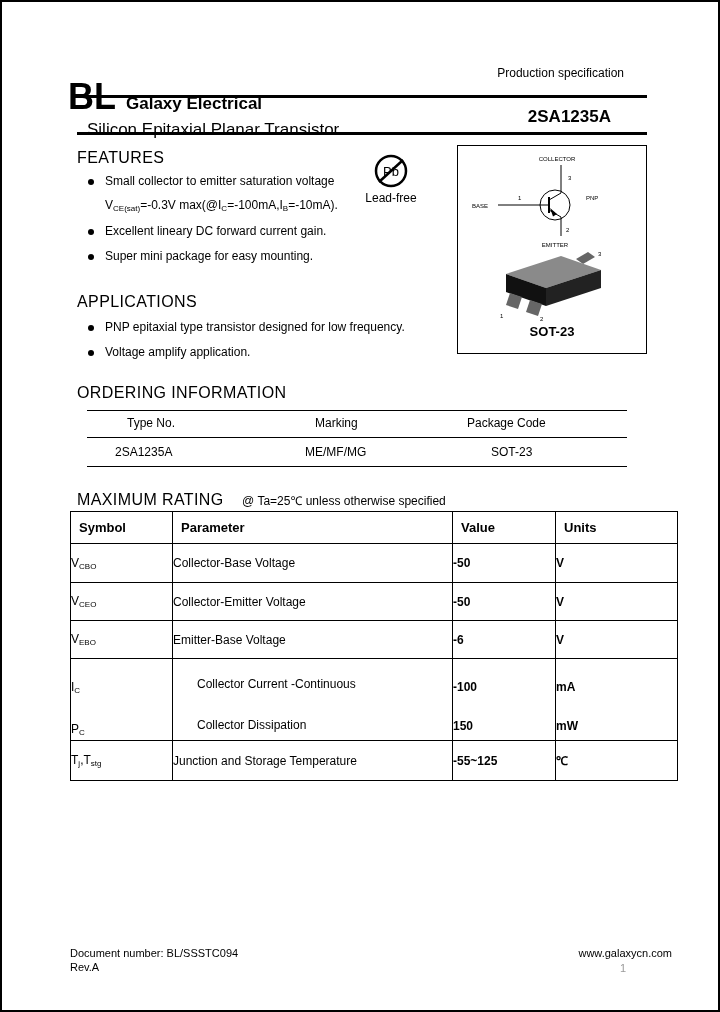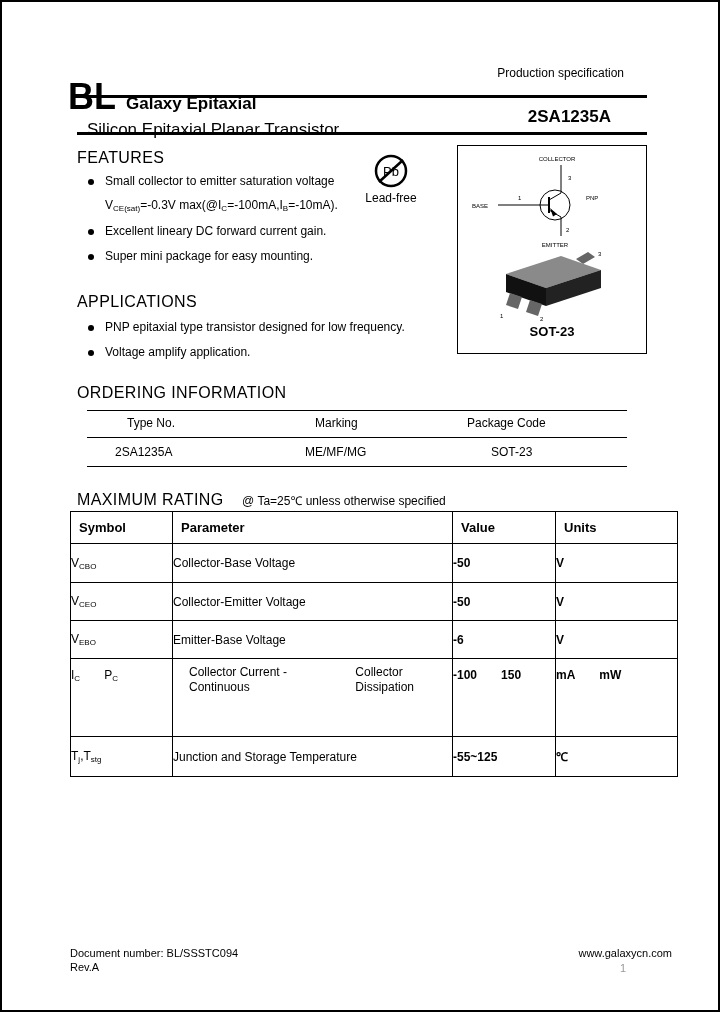--- a/index.html
+++ b/index.html
@@ -19,33 +19,33 @@
   .title-product{left:85px;top:106px;font-size:17px;margin-top:12px;}
   .title-part{right:107px;top:105px;font-size:17px;font-weight:700;}
   .pkg-box{left:455px;top:143px;width:190px;height:209px;border:1px solid #000;box-sizing:border-box;}
   .pkg-name{position:absolute;bottom:14px;left:0;width:100%;text-align:center;font-size:13px;font-weight:700;}
   .rtable{position:absolute;left:68px;top:509px;border-collapse:collapse;table-layout:fixed;}
   .rtable td,.rtable th{border:1px solid #000;font-size:12px;padding:0;vertical-align:middle;}
   .rtable th{text-align:left;font-size:13px;padding-left:8px;font-weight:700;}
   .cell-sym{padding-left:8px;}
   .cell-param{vertical-align:top;padding:6px 0 0 8px;}
   .cell-val{padding-left:8px;font-weight:bold;}
-  .dual{display:flex;flex-direction:row;gap:24px;padding-top:9px;}
+  .dual{display:flex;flex-direction:column;gap:24px;padding-top:9px;margin-top:12px;}
   .dual div{line-height:15px;}
   .footer-text{font-size:11px;}
   svg text{font-family:"Liberation Sans",sans-serif;fill:#000;}
 </style>
 </head>
 <body>
 
 <div class="page">
 
   <div class="logo-row">
     <span class="logo-bl">BL</span>
-    <span class="logo-company">Galaxy Epitaxial</span>
+    <span class="logo-company">Galaxy Electrical</span>
   </div>
   <div class="spec-label">Production specification</div>
   <div class="rule" style="top:93px"></div>
 
   <div class="abs title-product">Silicon Epitaxial Planar Transistor</div>
   <div class="abs title-part">2SA1235A</div>
   <div class="rule" style="top:130px"></div>
 
   <div class="abs section-heading" style="left:75px;top:147px">FEATURES</div>
 
@@ -151,21 +151,21 @@
       <td class="cell-val">-6</td>
       <td class="cell-val">V</td>
     </tr>
     <tr style="height:78px">
       <td class="cell-sym" style="vertical-align:top">
         <div class="dual">
           <div><span>I</span><span class="sub">C</span></div>
           <div><span>P</span><span class="sub">C</span></div>
         </div>
       </td>
-      <td style="vertical-align:top;padding-left:16px">
+      <td style="vertical-align:top;padding-left:24px">
         <div class="dual" style="padding-top:6px;gap:26px">
           <div>Collector Current -Continuous</div>
           <div>Collector Dissipation</div>
         </div>
       </td>
       <td class="cell-val" style="vertical-align:top">
         <div class="dual">
           <div>-100</div>
           <div>150</div>
         </div>

